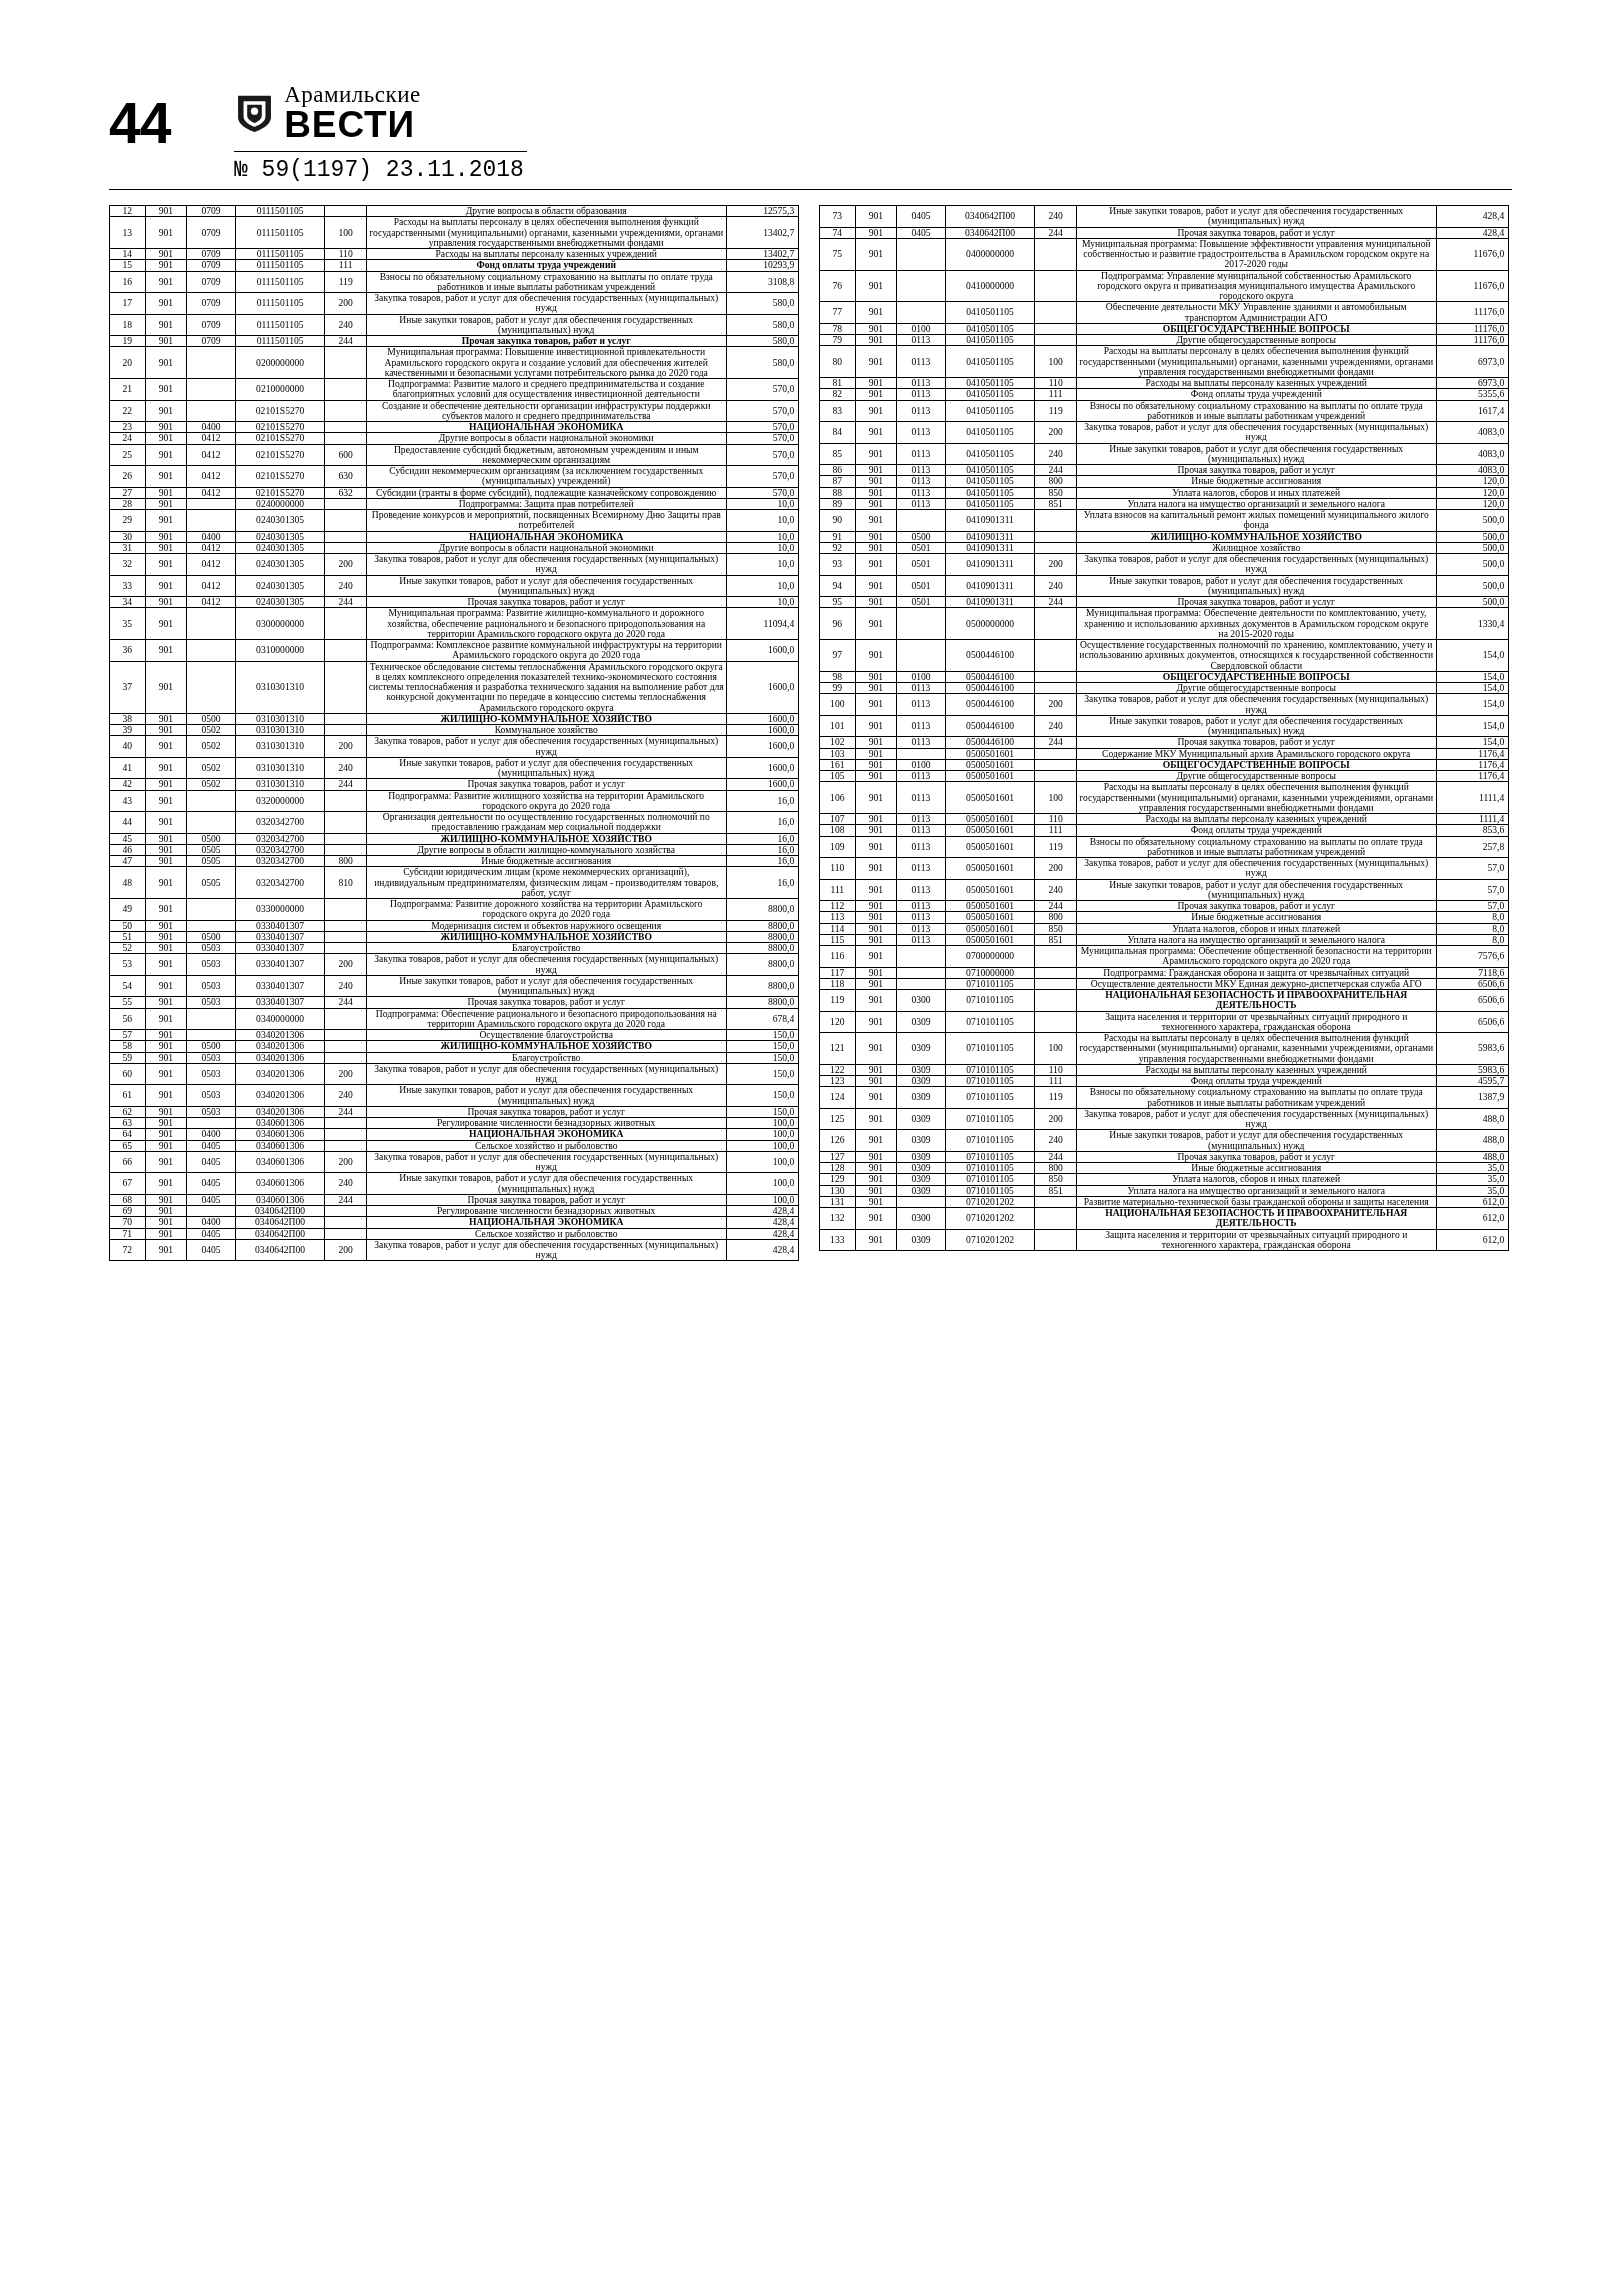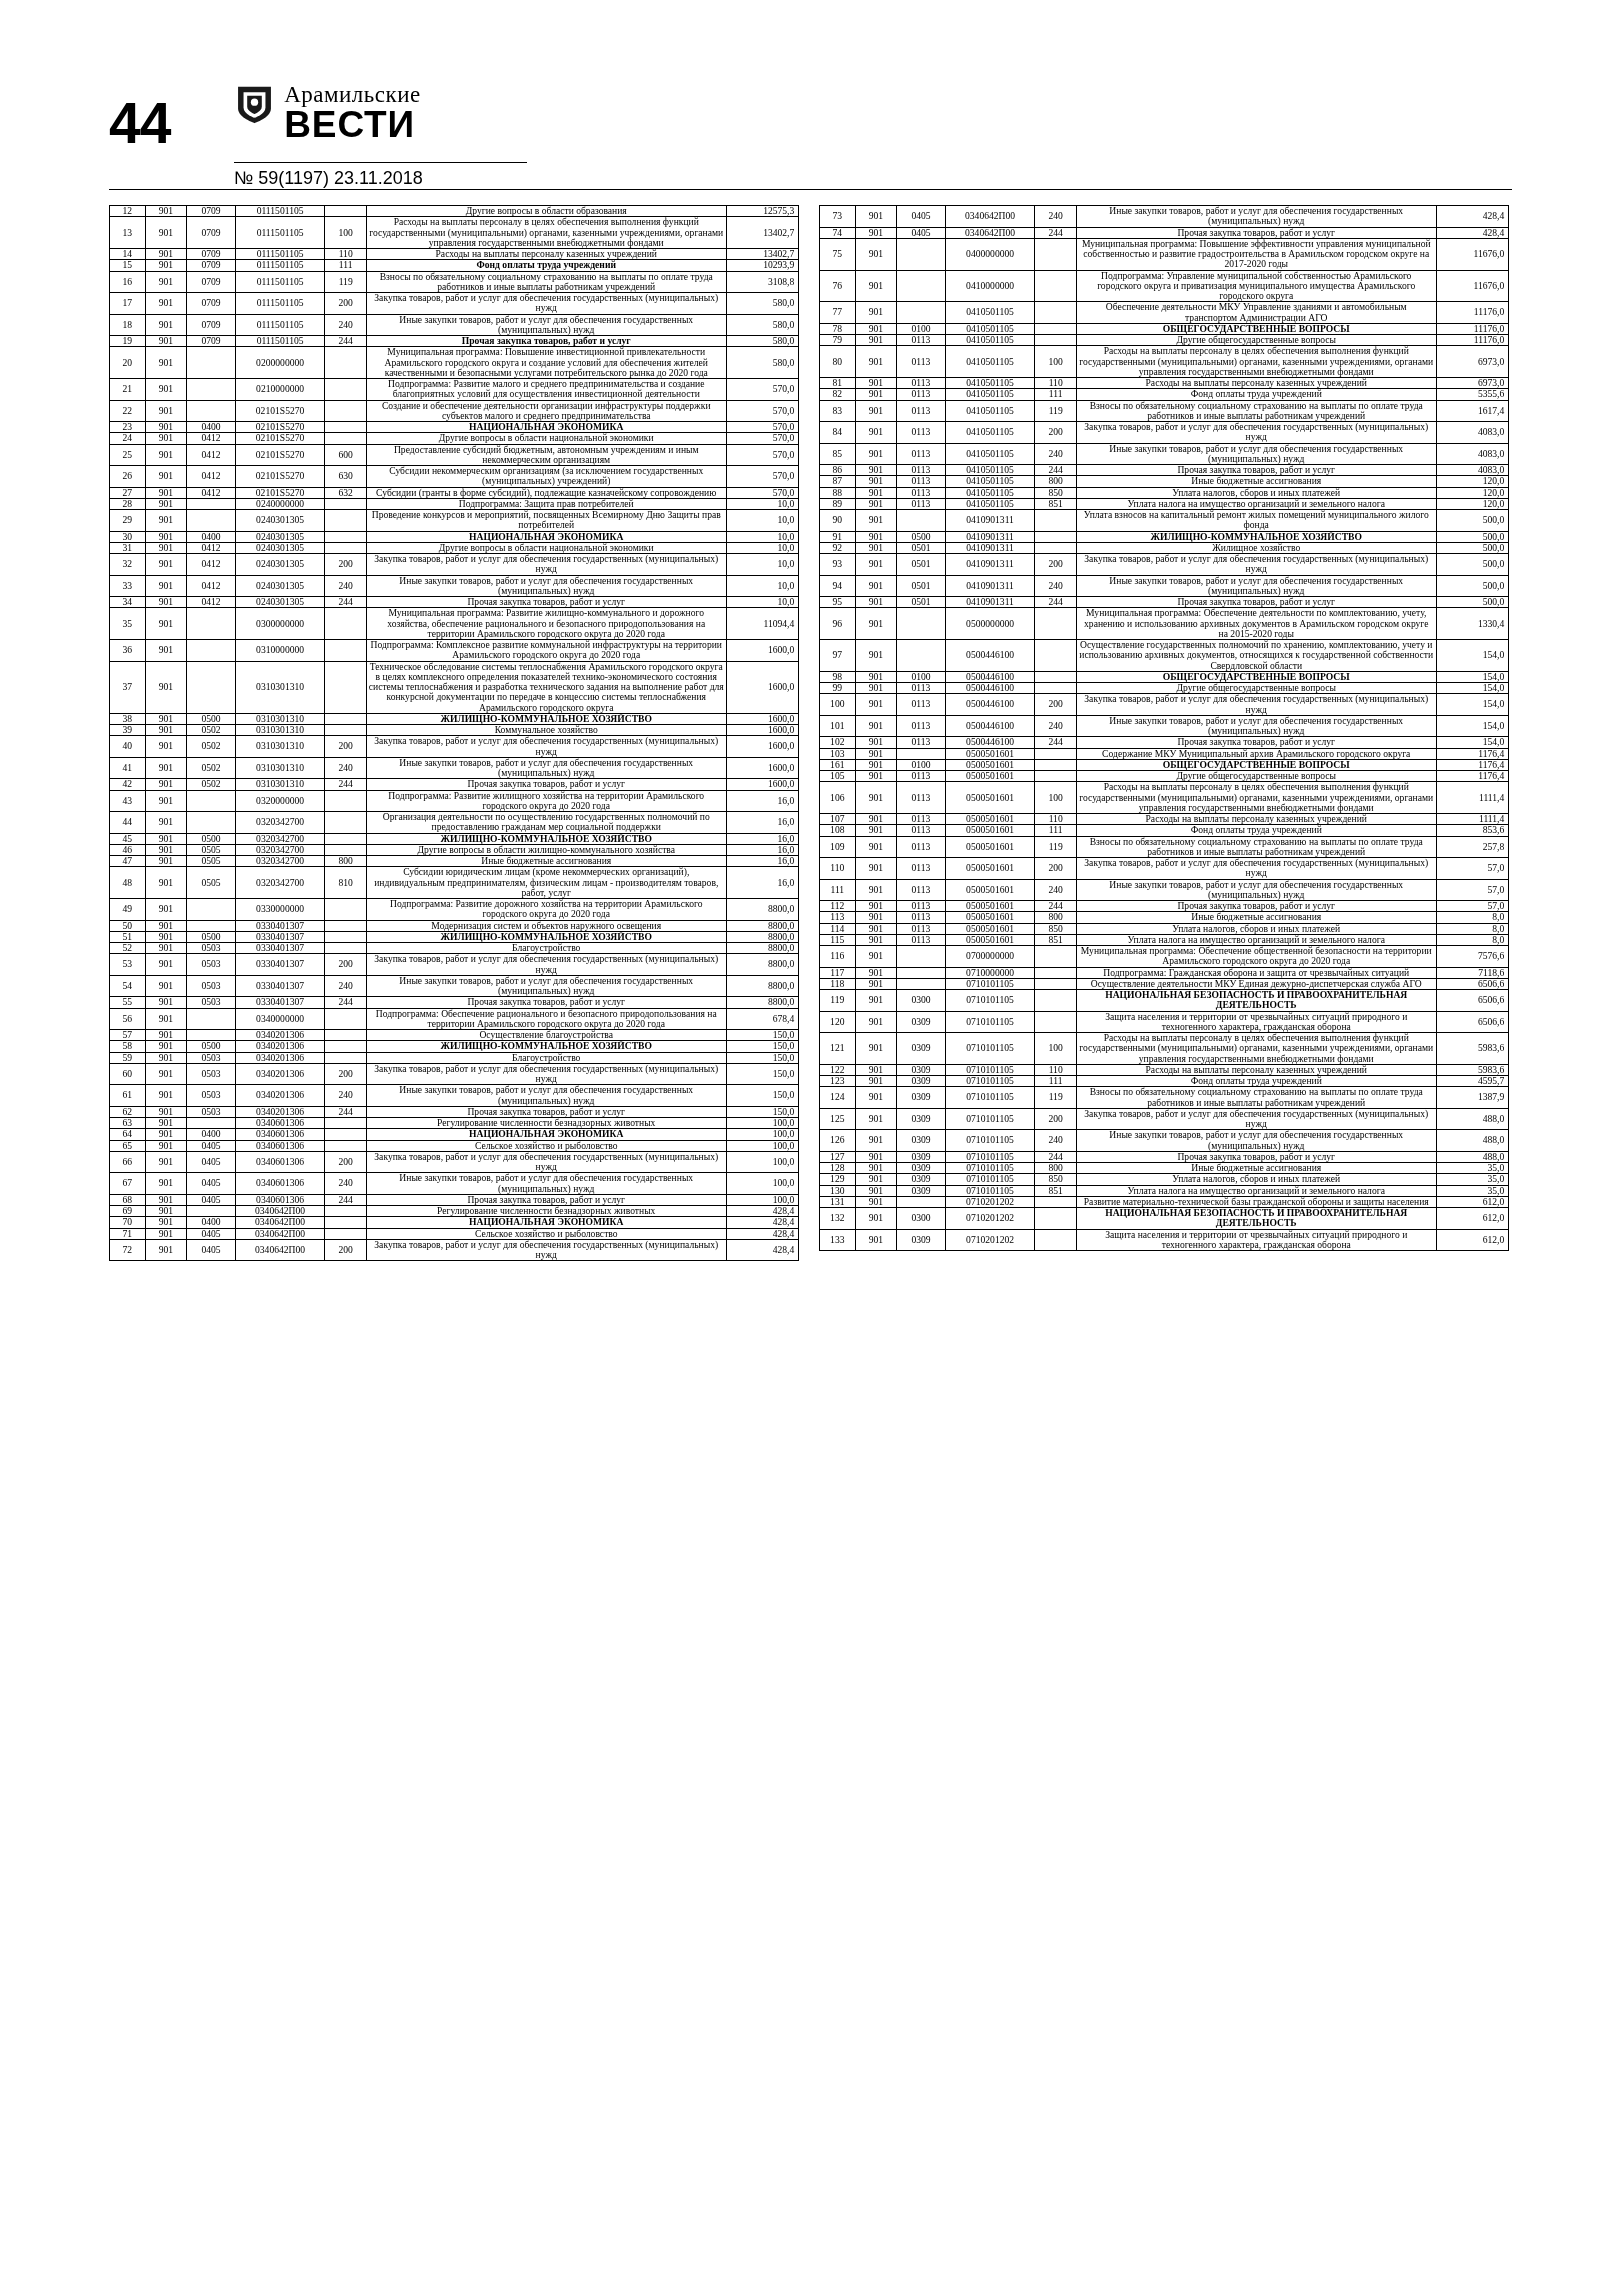--- a/index.html
+++ b/index.html
@@ -40,20 +40,21 @@
     letter-spacing: -0.9px;
   }
   .logo-block {
     position: absolute;
     left: 125px;
     top: 0px;
     width: 305px;
   }
   .logo-row {
     display: flex;
+    align-items: center;
     gap: 9.2px;
   }
   .crest {
     width: 41px;
     height: 42px;
     position: relative;
     flex: 0 0 auto;
   }
   .crest svg { display: block; }
   .logo-text {
@@ -65,23 +66,23 @@
     letter-spacing: 0.5px;
   }
   .logo-bottom {
     font-family: "Liberation Sans", sans-serif;
     font-weight: bold;
     font-size: 37px;
     letter-spacing: 0.9px;
     margin-top: -1.8px;
   }
   .issue-line {
-    font-family: Liberation Sans, sans-serif;
-    font-size: 18px;
-    margin-top: 19px;
+    font-family: Liberation Mono, monospace;
+    font-size: 23px;
+    margin-top: 8px;
     padding-top: 4.6px;
     border-top: 0.9px solid #000;
     width: 293px;
   }
   .official-title {
     position: absolute;
     left: 572px;
     top: 7.4px;
     font-family: "Liberation Serif", serif;
     font-style: italic;

